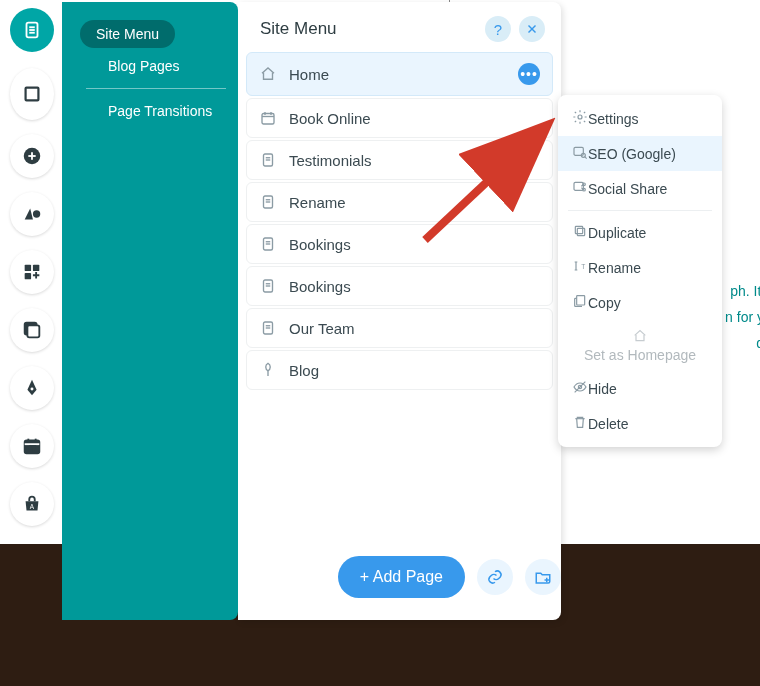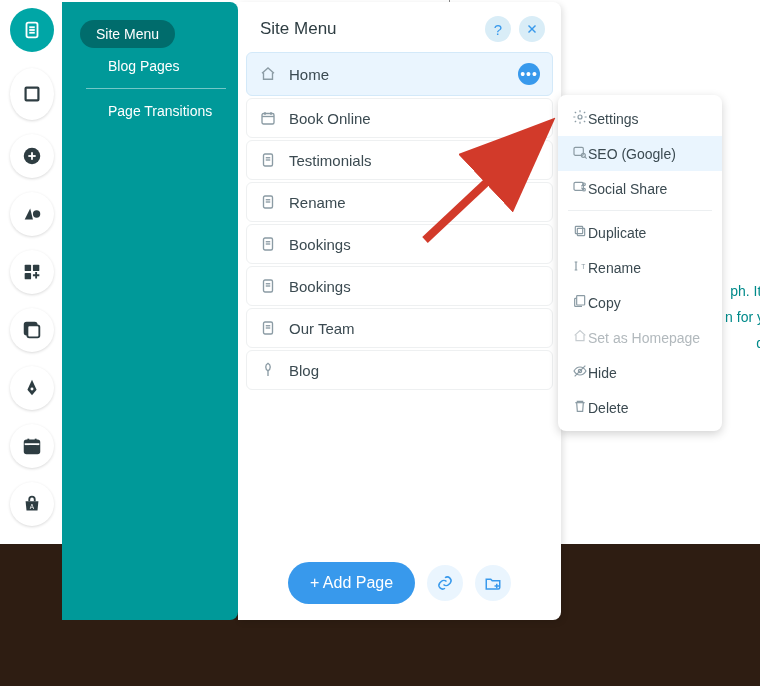--- a/index.html
+++ b/index.html
@@ -29,29 +29,29 @@
   .head-icons { display:flex; gap:8px; }
   .circ { width:26px; height:26px; border-radius:50%; background:#d9edf7; display:flex; align-items:center; justify-content:center; color:#3899ec; font-size:15px; }
 
   .list { padding:0 8px; flex:1; overflow:auto; }
   .row { display:flex; align-items:center; background:#fff; border:1px solid #eef0f1; border-radius:6px; padding:10px 12px; margin-bottom:2px; color:#3b4a51; font-size:15px; gap:12px; cursor:pointer; }
   .row.active { background:#eaf5fe; border-color:#d3e9f9; }
   .row .spacer { flex:1; }
   .row .more { width:22px; height:22px; border-radius:50%; background:#3899ec; color:#fff; display:flex; align-items:center; justify-content:center; font-size:14px; letter-spacing:1px; }
   .row svg.ico { width:18px; height:18px; color:#8b9ba4; }
 
-  .footer { padding:12px 0 16px; display:flex; align-items:center; justify-content:center; gap:12px; }
+  .footer { padding:12px 0 22px; display:flex; align-items:center; justify-content:flex-end; gap:12px; }
   .addbtn { background:#3899ec; color:#fff; border:none; border-radius:24px; padding:12px 22px; font-size:16px; cursor:pointer; }
   .foot-ico { width:36px; height:36px; border-radius:50%; background:#eaf5fe; display:flex; align-items:center; justify-content:center; color:#3899ec; }
 
   
   .ctx { position:absolute; left:558px; top:95px; width:164px; background:#fff; border-radius:8px; box-shadow:0 3px 10px rgba(0,0,0,.18); padding:6px 0; z-index:8; }
   .ctx .mi { display:flex; align-items:center; padding:8px 14px; font-size:14px; color:#3b4a51; cursor:pointer; }
   .ctx .mi.hl { background:#eaf5fe; }
-  .ctx .mi.disabled { color:#b2b9bd; cursor:default; }
+  .ctx .mi.disabled { color:#b2b9bd; cursor:default;flex-direction:column; }
   .ctx hr { border:none; border-top:1px solid #eceff1; margin:4px 10px; }
   .ctx svg { width:16px; height:16px; color:#8b9ba4; }
   .ctx .mi.disabled svg { color:#c6ccd0; }
 
   
   .arrow { position:absolute; left:420px; top:110px; width:140px; height:140px; z-index:7; pointer-events:none; }
 
   
   .peek { position:absolute; right:-4px; top:278px; width:44px; color:#008a8a; font-size:14px; line-height:26px; text-align:right; z-index:2; }
 </style>

